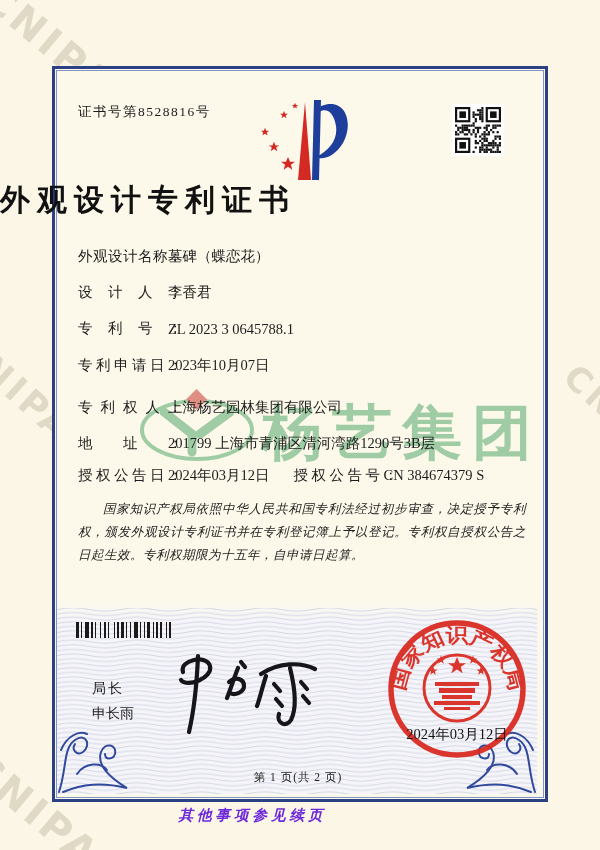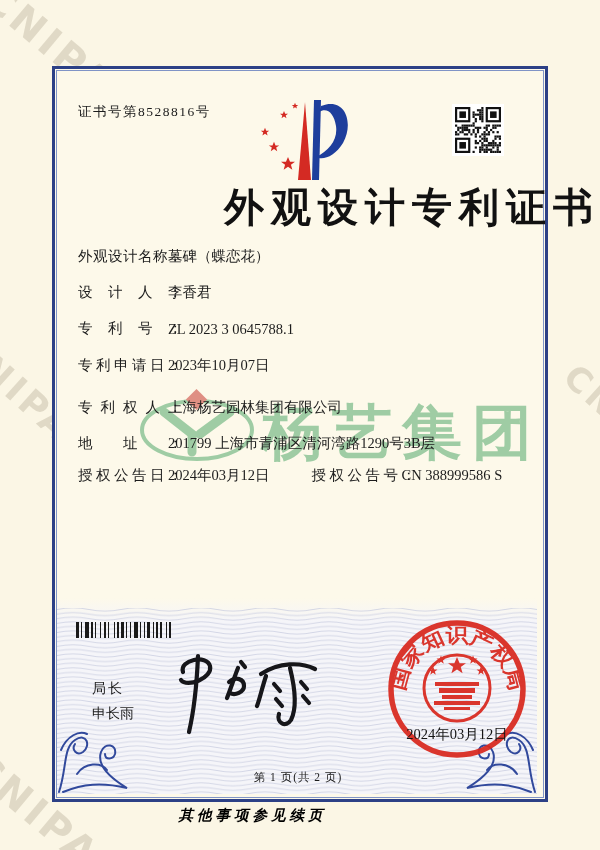--- a/index.html
+++ b/index.html
@@ -33,49 +33,49 @@
   
   .guilloche{position:absolute;left:57px;top:598px;width:480px;height:196px;z-index:2;}
   
   .content{position:absolute;inset:0;z-index:4;}
   .cert-no{
     position:absolute;left:78px;top:103px;font-size:13.5px;letter-spacing:1.5px;
   }
   .logo{position:absolute;left:250px;top:96px;}
   .qr{position:absolute;left:452px;top:104px;background:#ffffff;padding:3px;}
   .title{
-    position:absolute;left:0;top:180px;width:600px;text-align:right;
-    font-size:40px;font-weight:bold;letter-spacing:7px;color:#111;
+    position:absolute;left:0;top:180px;width:600px;text-align:left;
+    font-size:30px;font-weight:bold;letter-spacing:7px;color:#111;
   }
   .frow{position:absolute;left:78px;font-size:14.5px;white-space:nowrap;}
   .flabel{
     display:inline-block;width:90px;text-align:justify;text-align-last:justify;
     vertical-align:bottom;
   }
   .flabel::after{content:"：";display:inline-block;width:0;}
   .fvalue{}
-  .fpair2{margin-left:42px;}
+  .fpair2{margin-left:24px;}
   .legal{
     position:absolute;left:78px;top:498px;width:448px;
     font-size:12.5px;line-height:1.82;font-style:italic;color:#222;
     letter-spacing:0.5px;text-align:justify;
   }
   .legal p{margin:0;text-indent:2em;}
   .barcode{position:absolute;left:76px;top:622px;}
   .signer{position:absolute;left:80px;top:676px;font-size:14px;line-height:1.8;margin-left:12px;}
   .signer .role{letter-spacing:2px;}
   .signature{position:absolute;left:145px;top:638px;}
   .seal{position:absolute;left:382px;top:616px;}
   .page-info{
     position:absolute;left:0;top:770px;width:596px;text-align:center;
     font-size:11.5px;letter-spacing:1px;
   }
   .continuation{
     position:absolute;left:0;top:806px;width:505px;text-align:center;
-    font-size:14.5px;font-style:italic;letter-spacing:4px;font-weight:bold;color:#000000;
+    font-size:14.5px;font-style:italic;letter-spacing:4px;font-weight:bold;color:#6d28d9;
   }
 </style>
 </head>
 <body>
 
 <div class="wm" style="left:-28px;top:18px;transform:rotate(40deg);">CNIPA</div>
 <div class="wm" style="left:-55px;top:368px;transform:rotate(42deg);font-size:36px;">CNIPA</div>
 <div class="wm" style="left:350px;top:258px;transform:rotate(42deg);font-size:36px;">CNIPA</div>
 <div class="wm" style="left:140px;top:512px;transform:rotate(46deg);transform-origin:left top;">CNIPA</div>
 <div class="wm" style="left:335px;top:648px;transform:rotate(46deg);transform-origin:left top;">CNIPA</div>
@@ -288,24 +288,25 @@
   <div class="frow" style="top:356px">
     <span class="flabel">专利申请日</span><span class="fvalue">2023年10月07日</span>
   </div>
   <div class="frow" style="top:398px">
     <span class="flabel">专利权人</span><span class="fvalue">上海杨艺园林集团有限公司</span>
   </div>
   <div class="frow" style="top:434px">
     <span class="flabel">地址</span><span class="fvalue">201799 上海市青浦区清河湾路1290号3B层</span>
   </div>
   <div class="frow" style="top:466px">
-    <span class="flabel">授权公告日</span><span class="fvalue">2024年03月12日</span><span class="flabel fpair2">授权公告号</span><span class="fvalue">CN 388999586 S</span>
+    <span class="flabel">授权公告日</span><span class="fvalue">2024年03月12日</span><span class="flabel fpair2">授权公告号</span><span class="fvalue">CN 384674379 S</span>
   </div>
 
   <div class="legal">
+    <p>国家知识产权局依照中华人民共和国专利法经过初步审查，决定授予专利权，颁发外观设计专利证书并在专利登记簿上予以登记。专利权自授权公告之日起生效。专利权期限为十五年，自申请日起算。</p>
   </div>
 
   <svg class="barcode" id="barcode-svg" width="186" height="16" viewBox="0 0 186 16">
       <rect x="0" y="0" width="3" height="16" fill="#1a1a1a"></rect>
       <rect x="5" y="0" width="1" height="16" fill="#1a1a1a"></rect>
       <rect x="9" y="0" width="4" height="16" fill="#1a1a1a"></rect>
       <rect x="15" y="0" width="2" height="16" fill="#1a1a1a"></rect>
       <rect x="19" y="0" width="1" height="16" fill="#1a1a1a"></rect>
       <rect x="24" y="0" width="1" height="16" fill="#1a1a1a"></rect>
       <rect x="28" y="0" width="2" height="16" fill="#1a1a1a"></rect>

